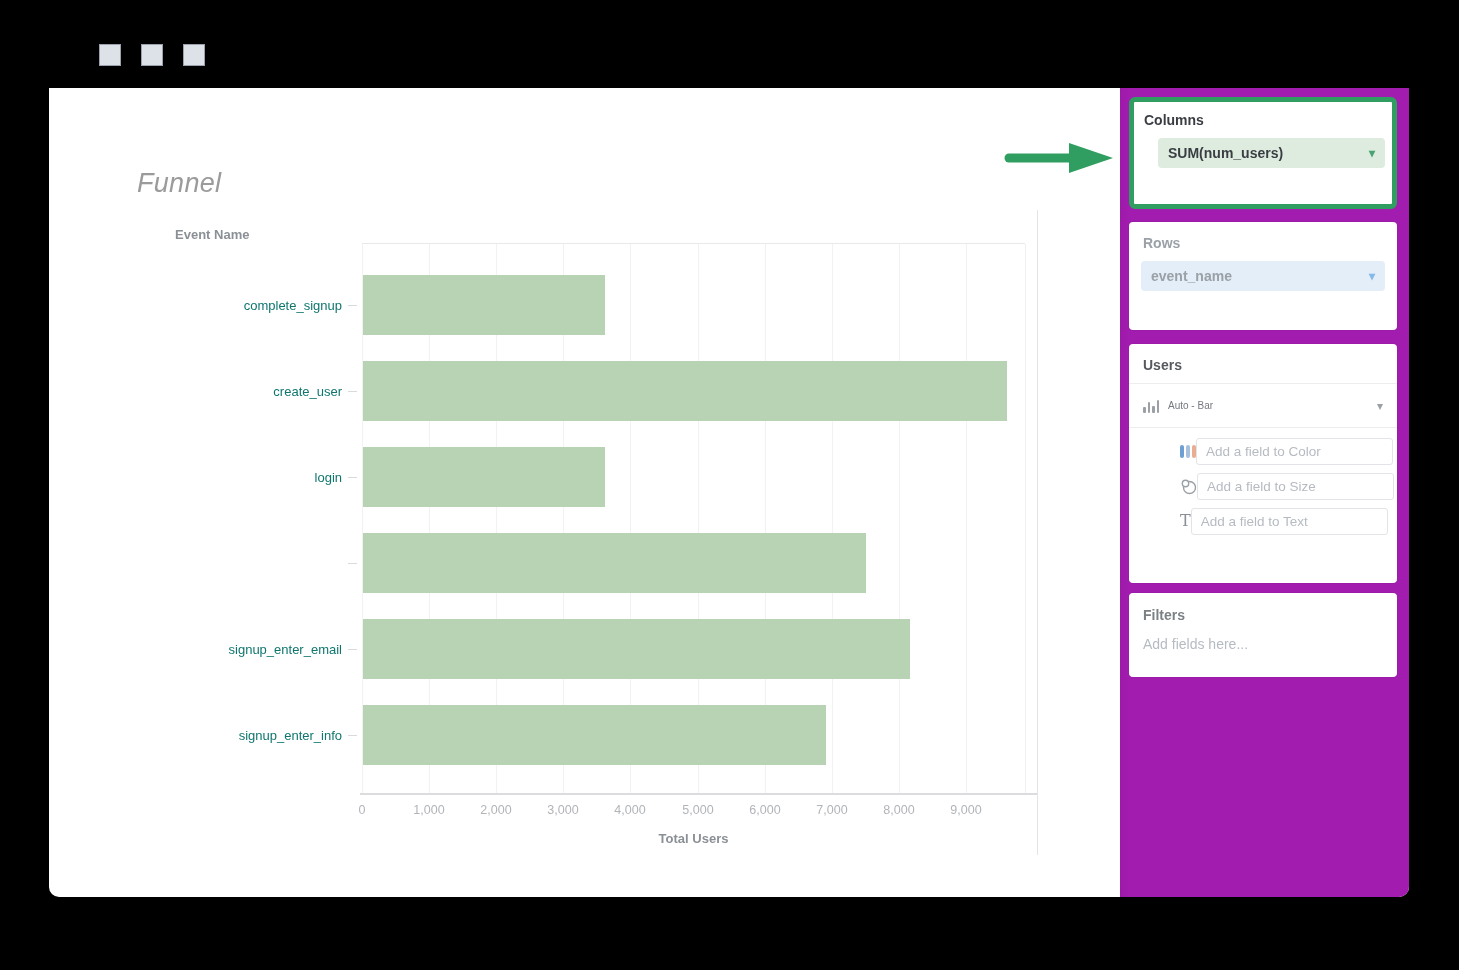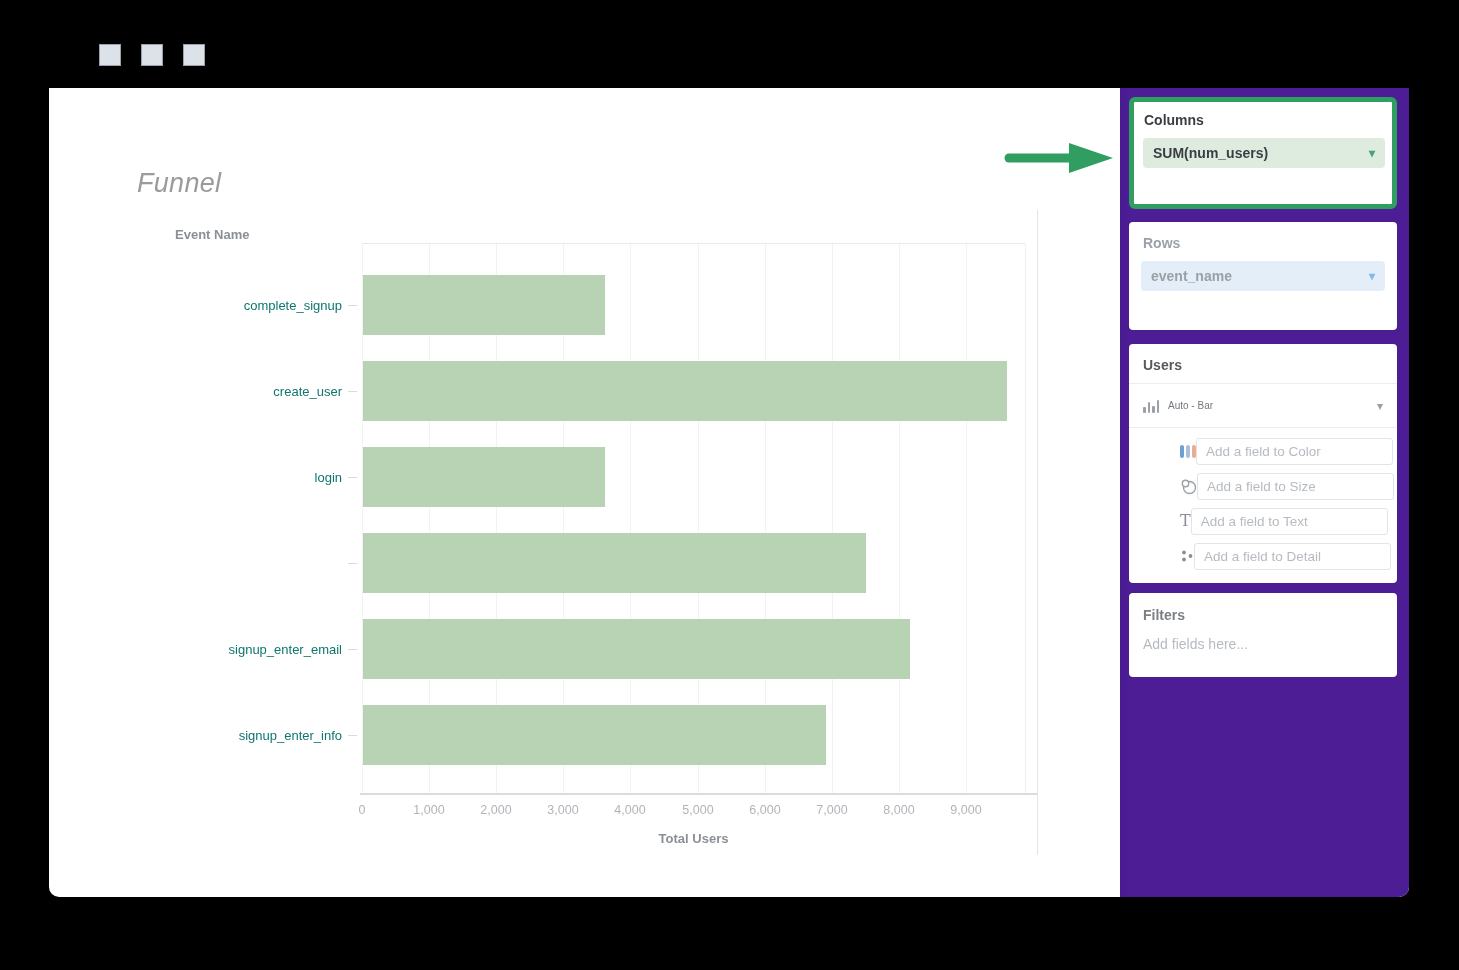--- a/index.html
+++ b/index.html
@@ -33,34 +33,34 @@
   .x-axis-label { position:absolute; left:0; top:588px; width:663px; text-align:center;
                   font-size:13px; font-weight:700; color:#8b9096; }
   .card-divider { position:absolute; left:988px; top:122px; width:1px; height:645px;
                   background:#e4e4e6; }
 
   
   .callout-arrow { position:absolute; left:952px; top:50px; }
 
   
   .sidebar { position:absolute; right:0; top:0; width:289px; height:809px;
-             background:#4c1d95; border-radius:0 0 10px 0;
+             background:#a21caf; border-radius:0 0 10px 0;
              box-shadow: inset 7px 0 9px -7px rgba(0,0,0,.10); }
   .card { position:absolute; left:9px; width:268px; background:#fff; border-radius:4px;
           box-shadow:0 0 0 1px rgba(40,45,60,.05); }
   .card-header { font-size:14px; font-weight:700; }
   .columns-card { top:9px; height:112px; width:268px; border:5px solid #2f9e60;
                   border-radius:6px; box-shadow:none; }
   .columns-card .card-header { color:#3a3d42; margin:10px 0 0 10px; }
   .rows-card { top:134px; height:108px; }
   .rows-card .card-header { color:#9ba1a8; margin:13px 0 0 14px; }
   .pill { position:absolute; left:12px; right:12px; top:39px; height:30px;
           border-radius:4px; display:flex; align-items:center;
           padding:0 10px; font-size:14px; font-weight:700; cursor:pointer; }
-  .columns-card .pill { left:9px; right:7px; top:36px; background:#ddecdf; color:#3a3d42; }
+  .columns-card .pill { left:24px; right:7px; top:36px; background:#ddecdf; color:#3a3d42; }
   .rows-card .pill { background:#e3eef9; color:#9aa0a6; }
   .caret { margin-left:auto; font-size:12px; line-height:1; }
   .caret.green { color:#4ba272; }
   .caret.blue  { color:#85b9e9; }
   .caret.gray  { color:#9aa0a6; }
 
   .layers-card { top:256px; height:239px; }
   .layers-card .card-header { color:#56595e; margin:13px 0 10px 14px; }
   .hdivider { height:1px; background:#ededef; }
   .mark-row { height:43px; display:flex; align-items:center; padding:0 14px; cursor:pointer; }
@@ -202,30 +202,20 @@
               </svg>
             </span>
             <input class="field-input" placeholder="Add a field to Size" style="">
           </div>
           <div class="field-row">
             <span class="field-icon">
                 <span class="texticon">T</span>
               </span>
             <input class="field-input" placeholder="Add a field to Text" style="">
           </div>
-          <div class="field-row">
-            <span class="field-icon">
-              <svg width="14" height="14" viewBox="0 0 14 14">
-                <circle cx="4" cy="3.5" r="1.9" fill="#8a8f96"></circle>
-                <circle cx="10.5" cy="7" r="1.9" fill="#8a8f96"></circle>
-                <circle cx="4" cy="10.5" r="1.9" fill="#8a8f96"></circle>
-              </svg>
-            </span>
-            <input class="field-input" placeholder="Add a field to Detail" style="">
-          </div>
         </div>
       </section>
 
       <section class="card filters-card">
         <div class="card-header">Filters</div>
         <div class="filters-placeholder">Add fields here...</div>
       </section>
 
     </aside>
   </div>

